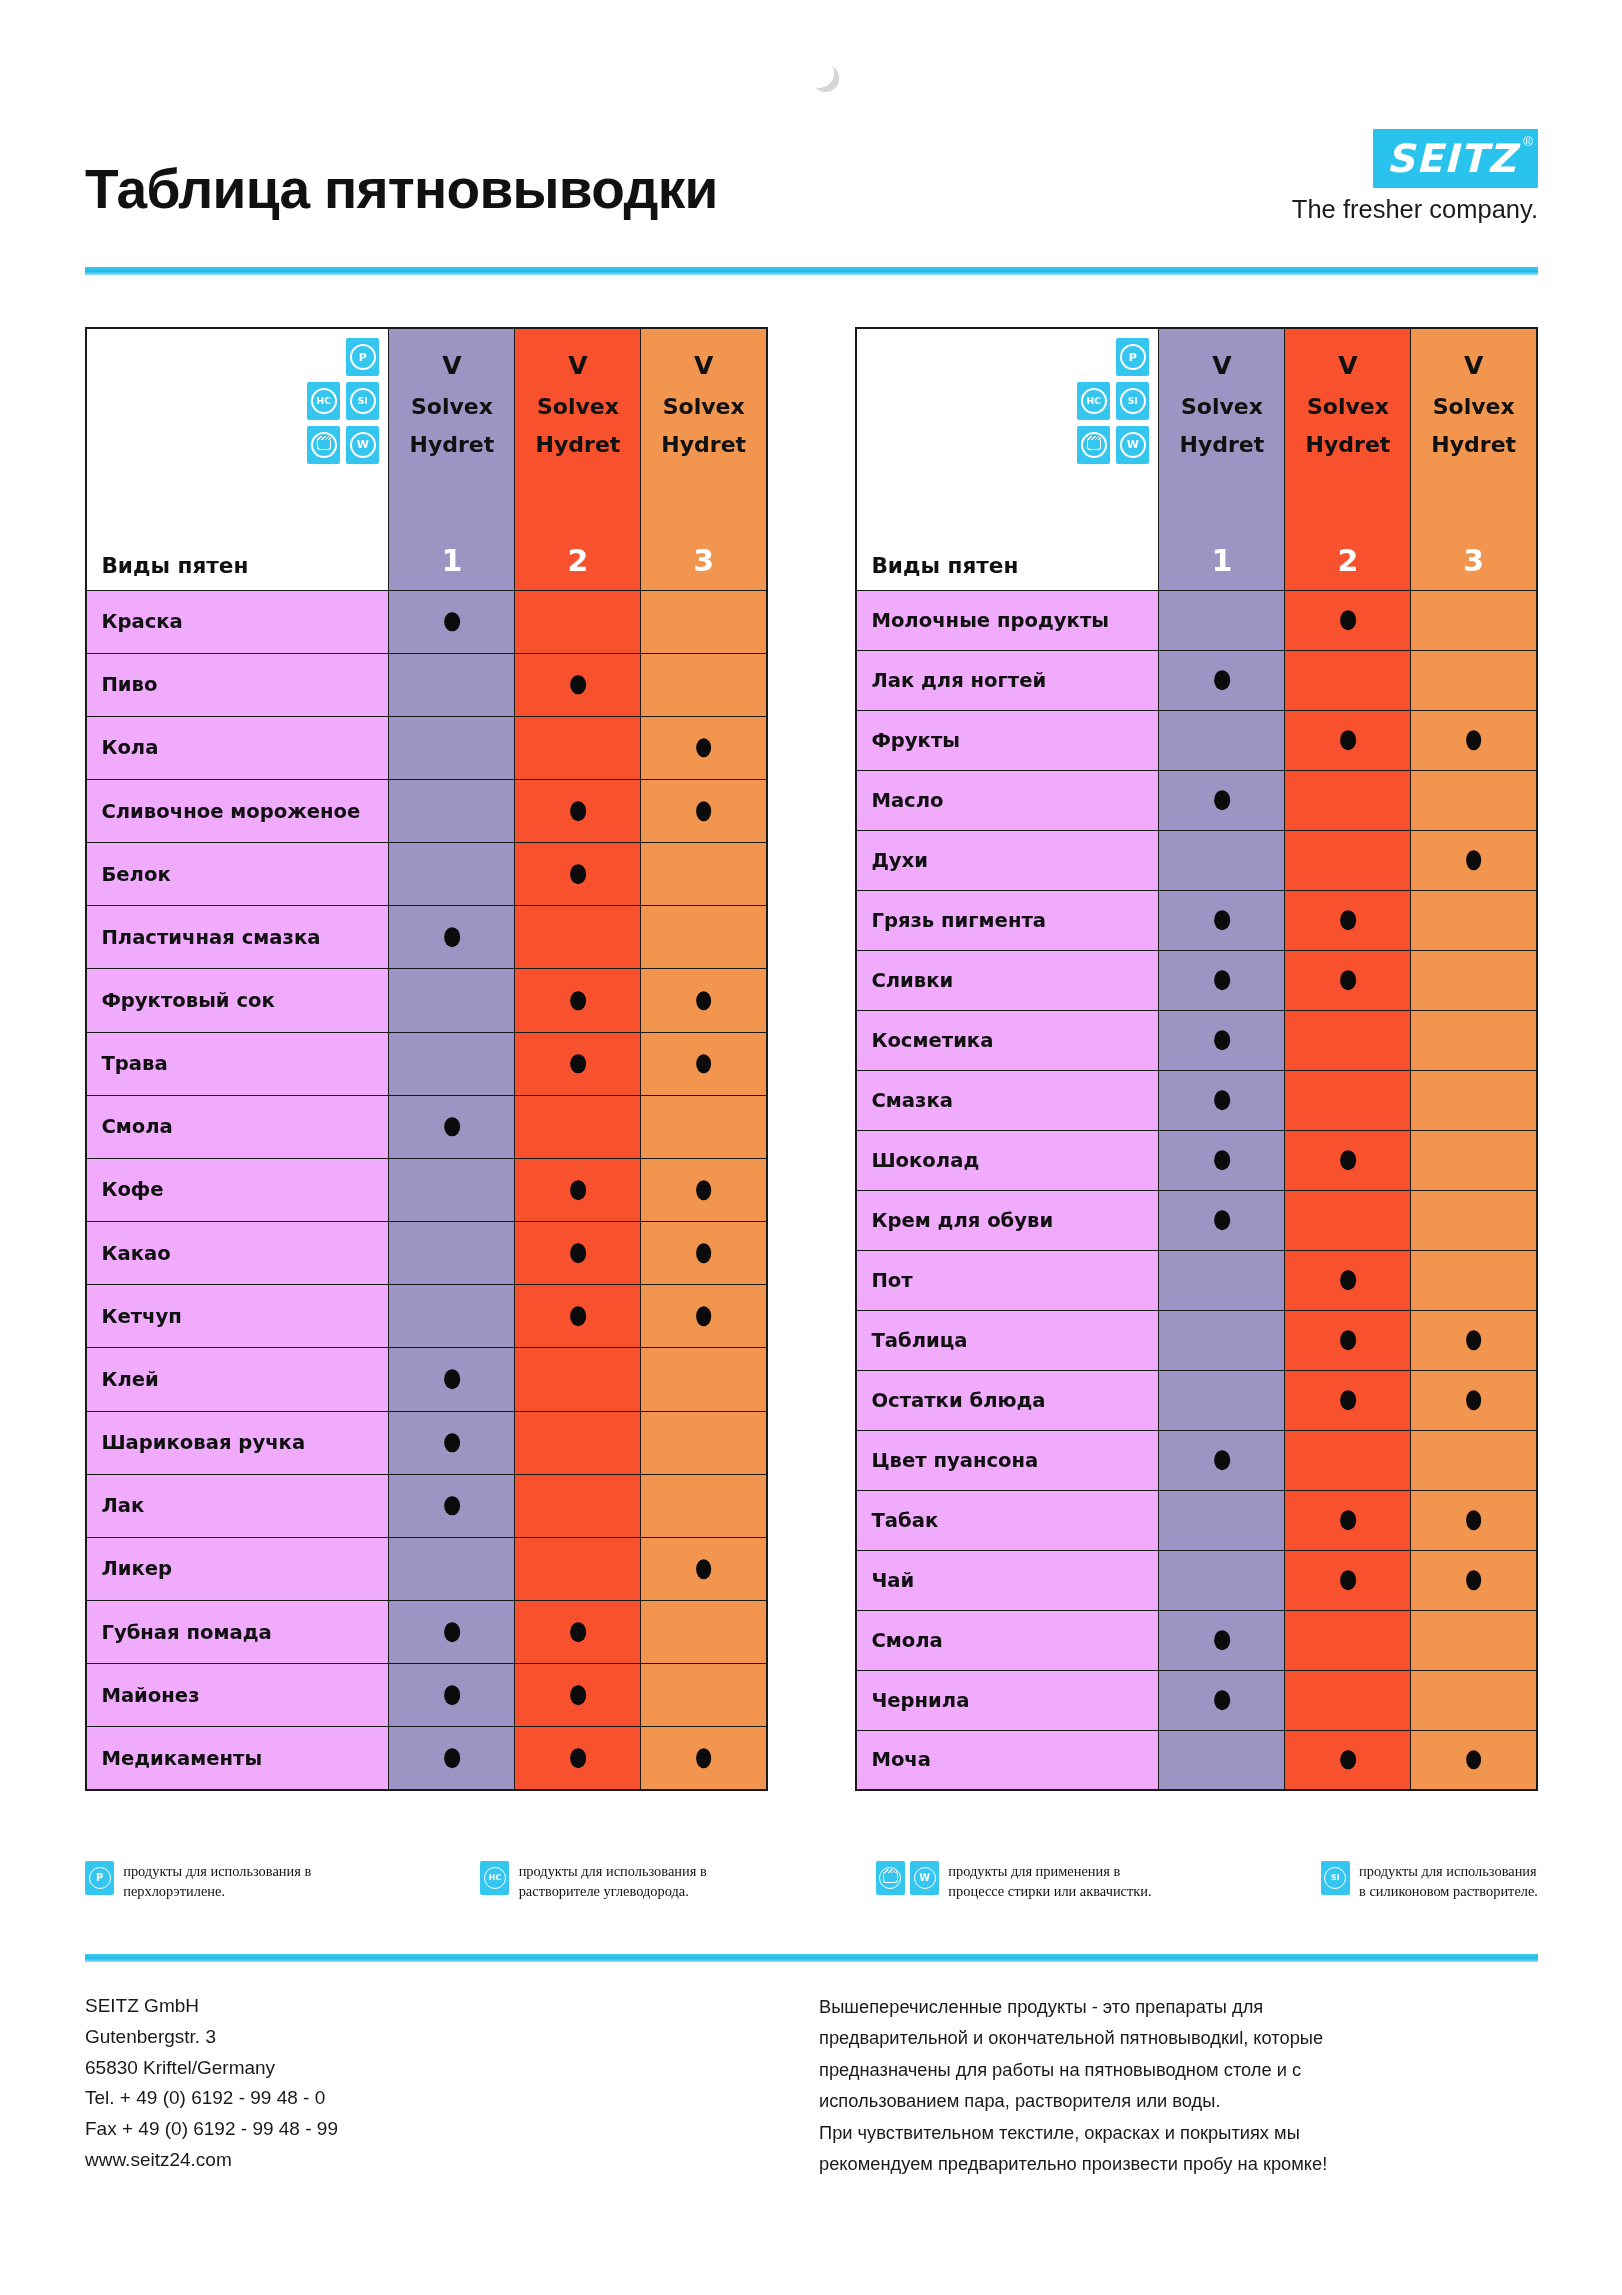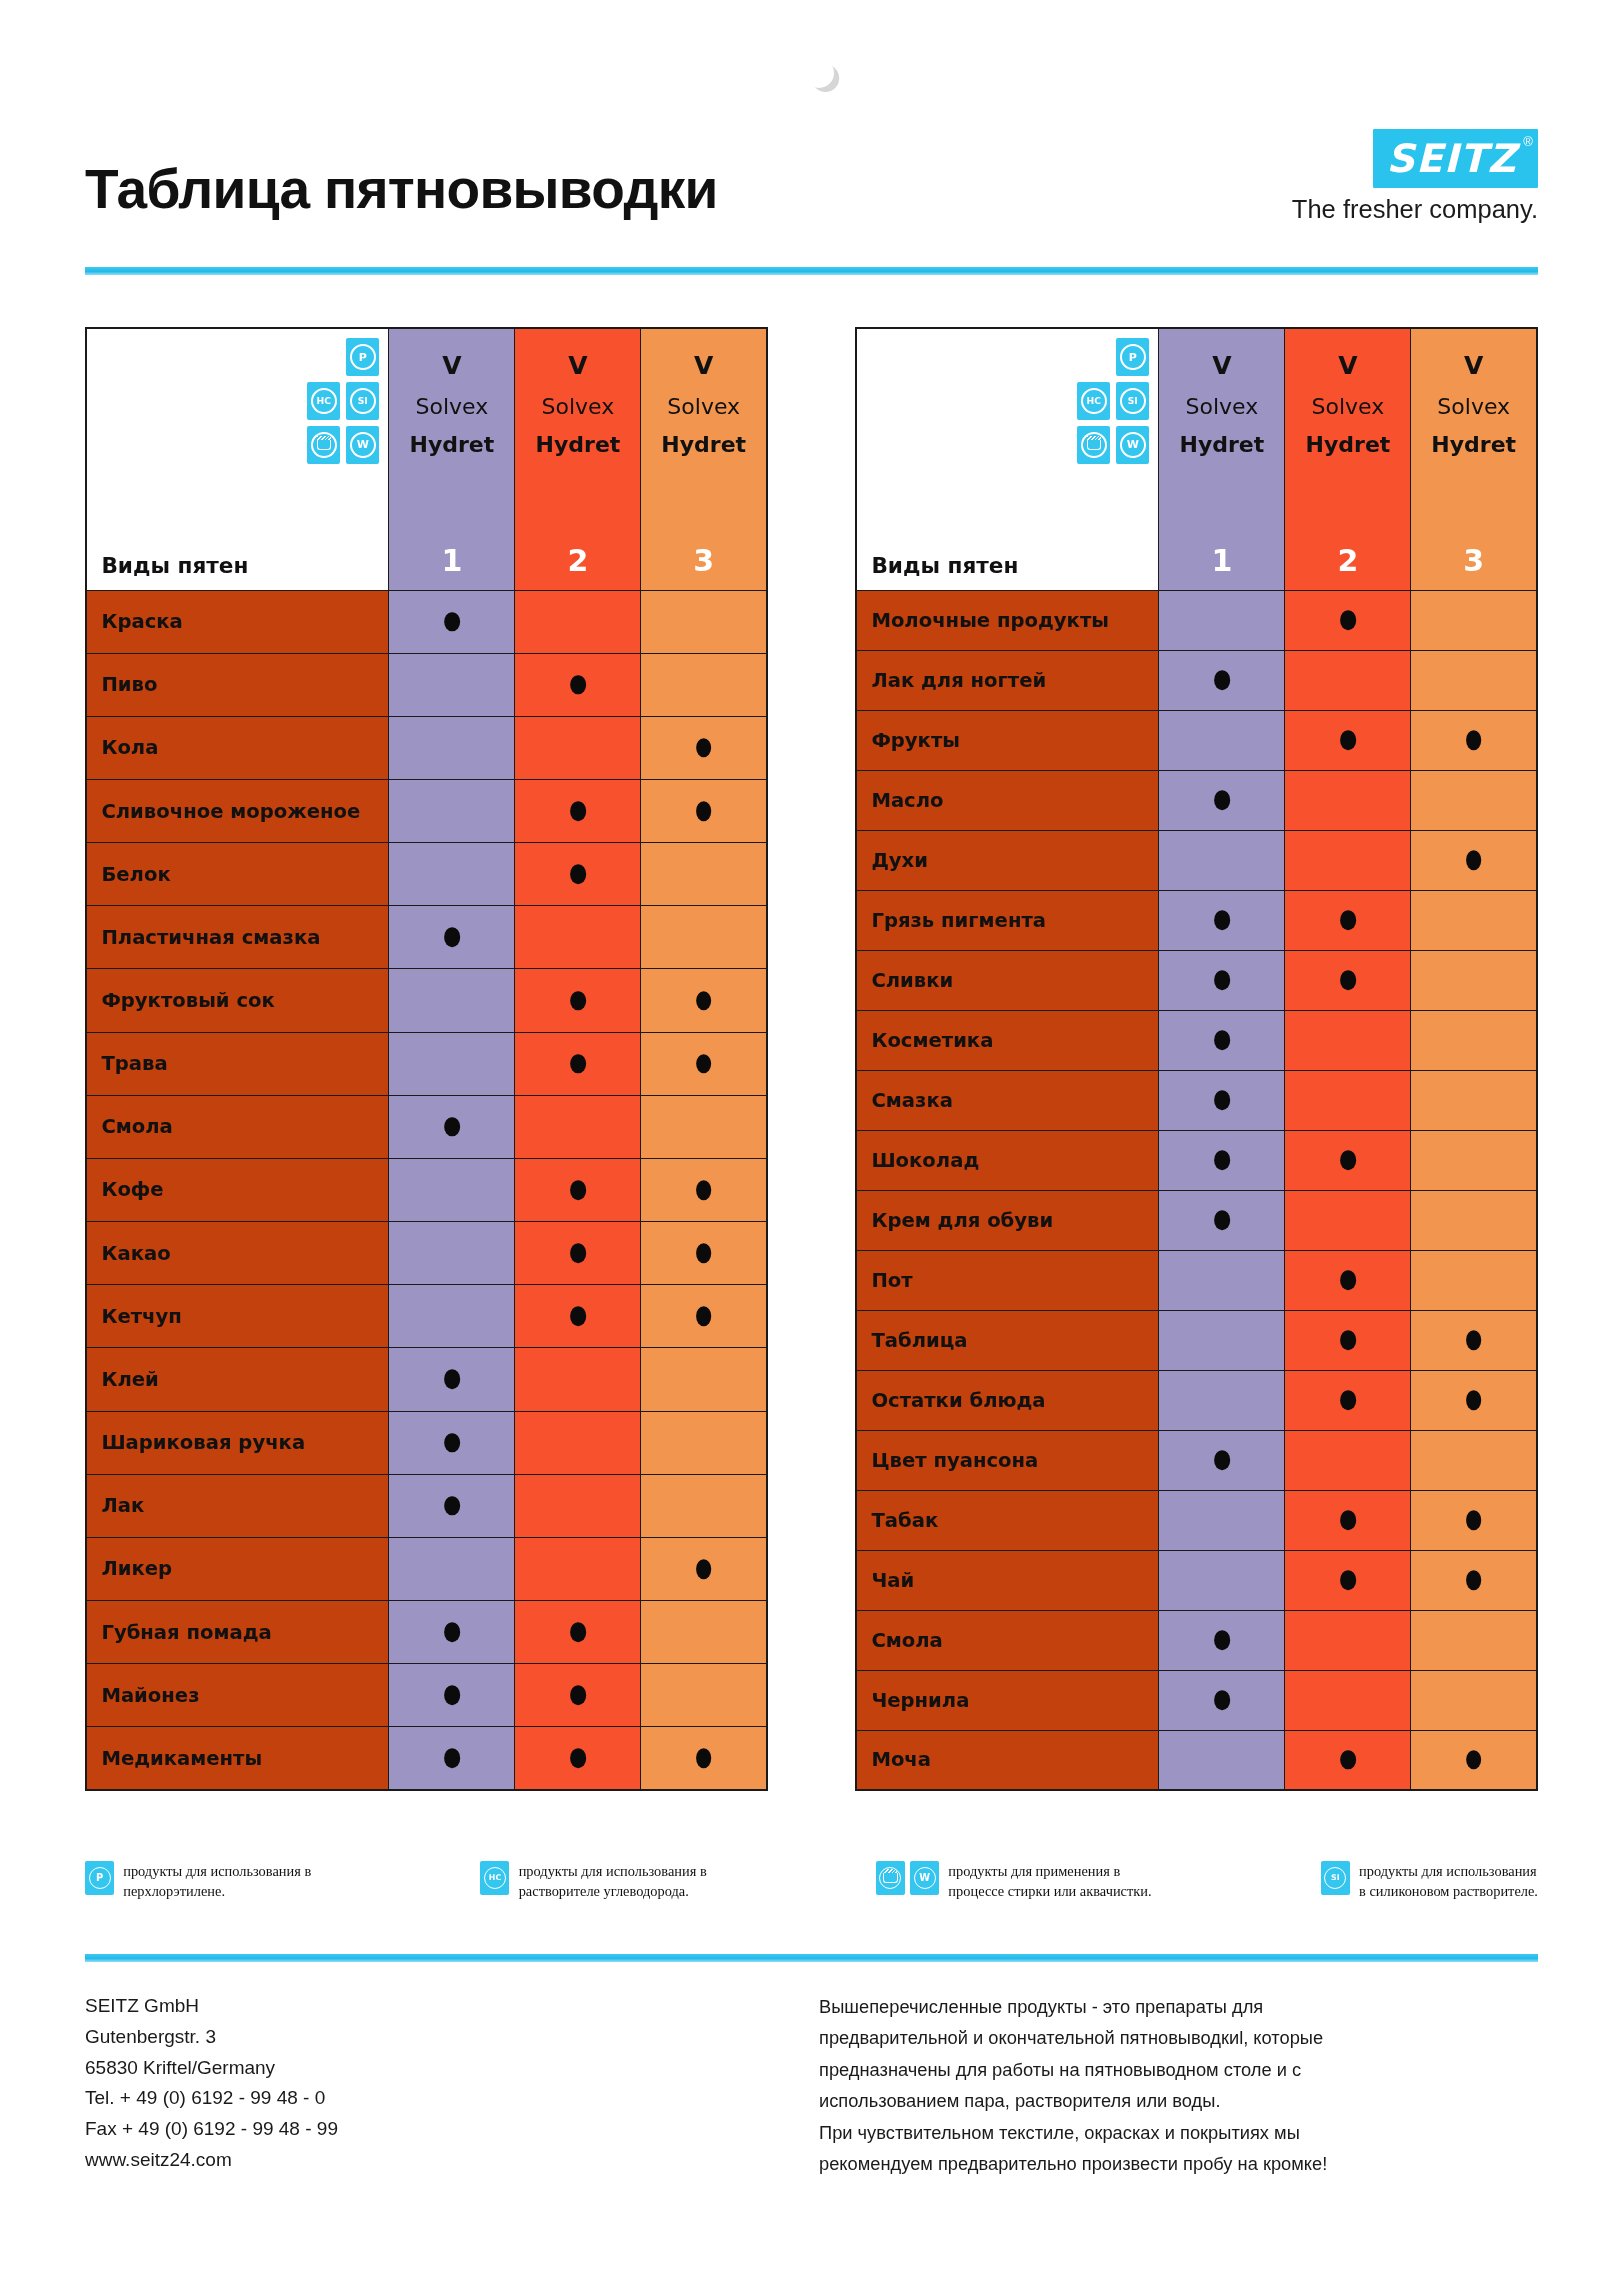--- a/index.html
+++ b/index.html
@@ -154,37 +154,37 @@
   .hd-prod.p1 { background: #9c95c3; }
   .hd-prod.p2 { background: #f8512e; }
   .hd-prod.p3 { background: #f2954e; }
   .hd-v {
     position:absolute; left:0; right:0; top: 22px;
     font-size: 25px; font-weight: 700; color:#111;
     font-family:"DejaVu Sans", sans-serif;
   }
   .hd-solvex {
     position:absolute; left:0; right:0; top: 65px;
-    font-size: 22px; font-weight: 400; color:#111;
+    font-size: 22px; font-weight: 700; color:#111;
     font-family:"DejaVu Sans", sans-serif;
   }
   .hd-hydret {
     position:absolute; left:0; right:0; top: 103px;
     font-size: 22px; font-weight: 700; color:#111;
     font-family:"DejaVu Sans", sans-serif;
   }
   .hd-num {
     position:absolute; left:0; right:0; bottom: 11.8px;
     font-size: 30px; font-weight: 700; color:#ffffff;
     font-family:"DejaVu Sans", sans-serif;
   }
 
   tbody tr { height: 60px; }
   td.name {
-    background:#c2410c;
+    background:#f0abfc;
     padding-left: 14.4px;
     font-size: 19.6px; font-weight: 700; color:#111;
     font-family: "DejaVu Sans", sans-serif;
     white-space: nowrap;
   }
   td.cellp { position: relative; }
   td.cellp.p1 { background: #9c95c3; }
   td.cellp.p2 { background: #f8512e; }
   td.cellp.p3 { background: #f2954e; }
   .dot {

